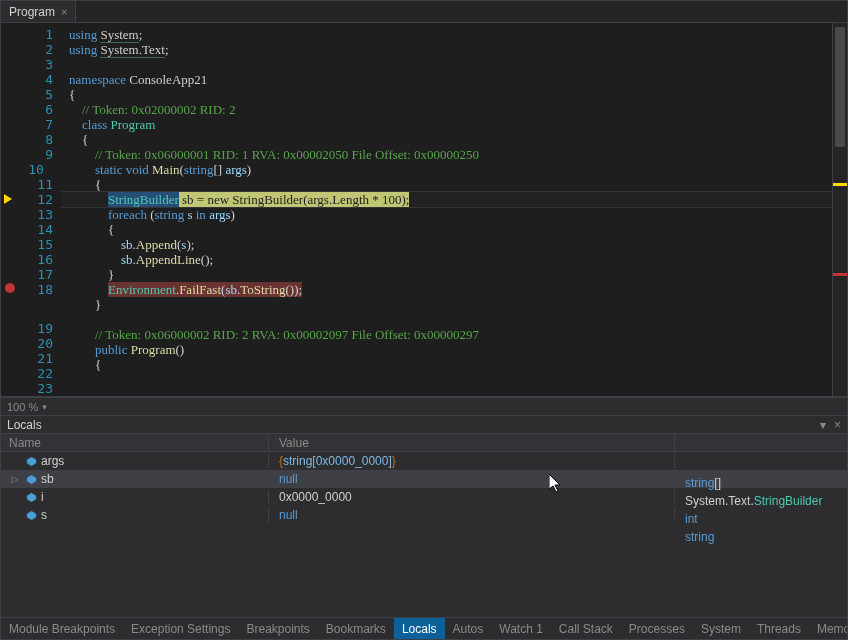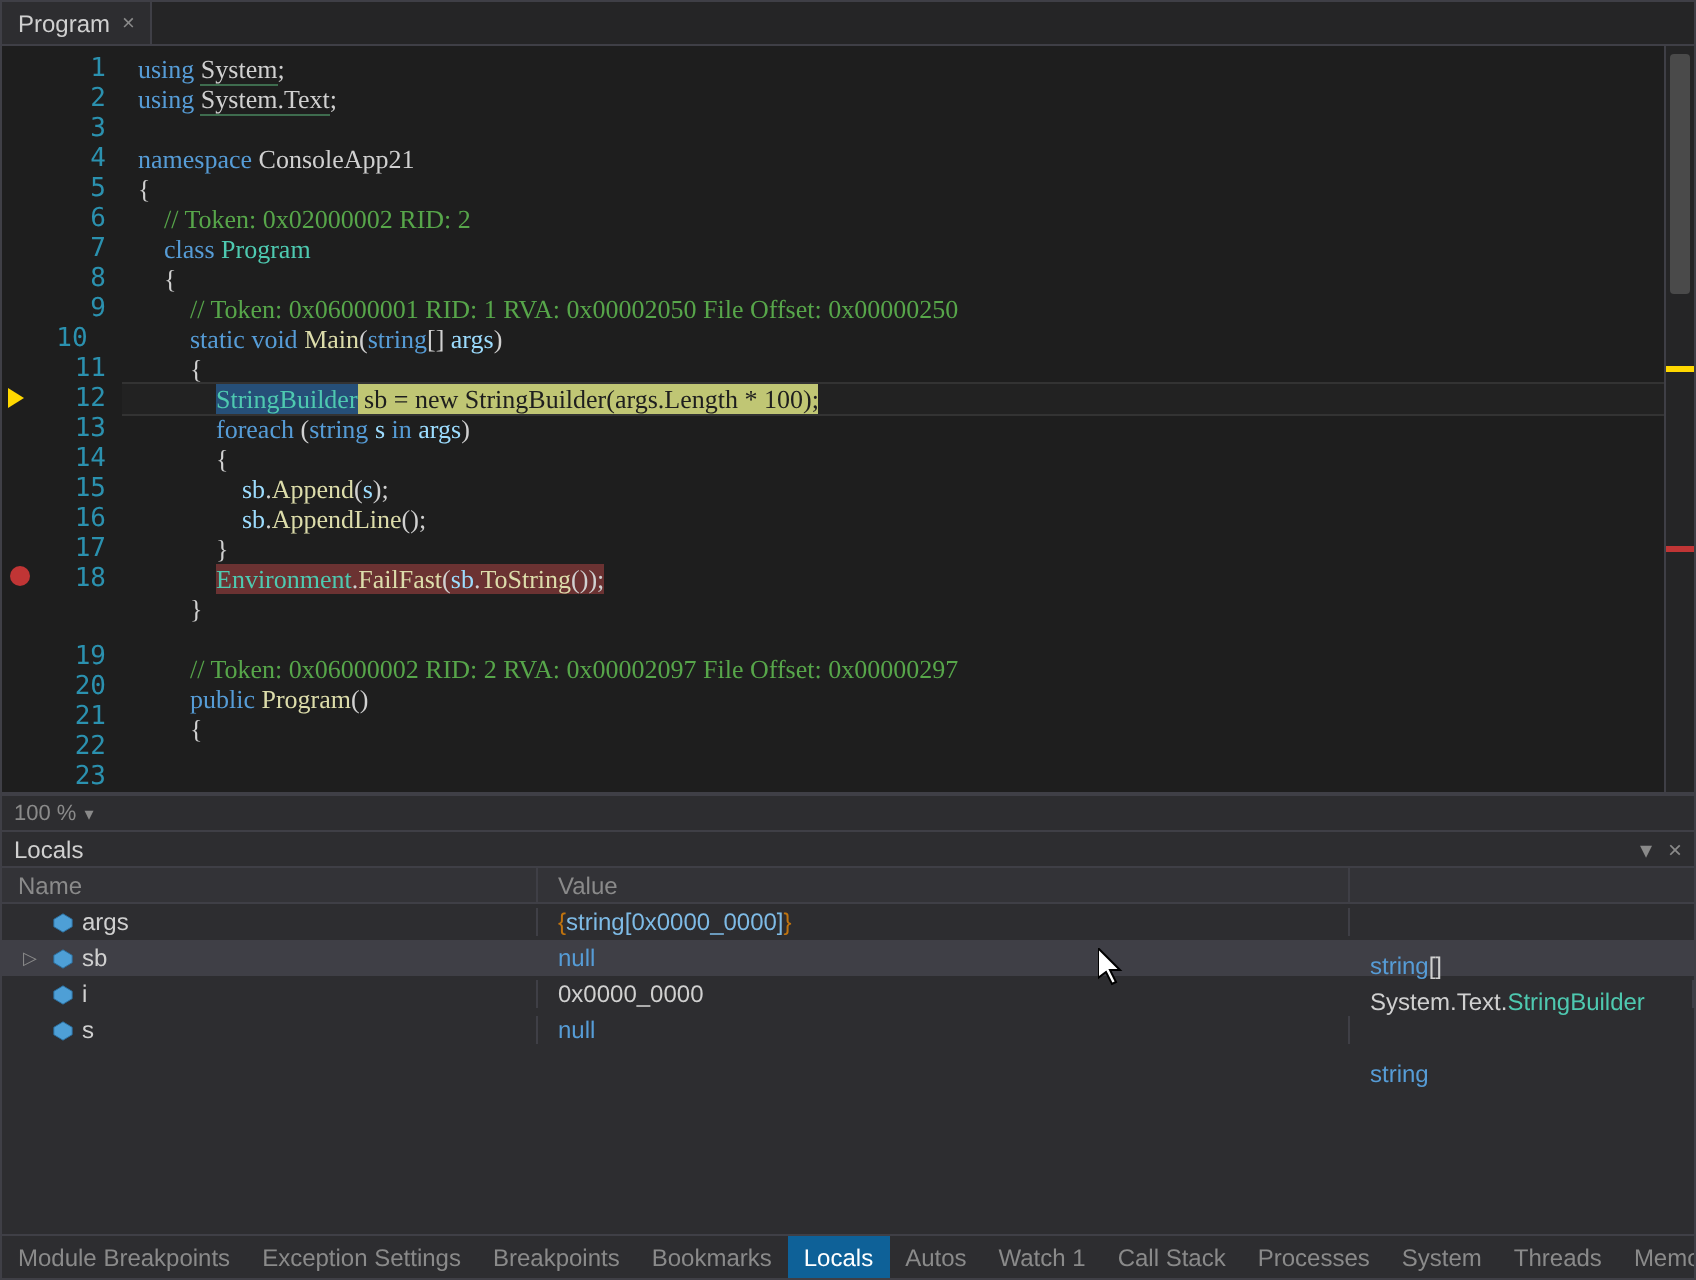--- a/index.html
+++ b/index.html
@@ -376,20 +376,23 @@
             <span class="var-icon">
               <svg viewBox="0 0 12 12">
                 <polygon points="6,1 11,4 11,8 6,11 1,8 1,4" fill="#4e9fd6" stroke="#2a6ea0" stroke-width="0.5"></polygon>
               </svg>
             </span>
             <span>i</span>
           </div>
           <div class="col-value">
             <span class="type-ns">0x0000_0000</span>
           </div>
+          <div class="col-type">
+            <span class="type-blue">int</span>
+          </div>
         </div>
         <div class="locals-row">
           <div class="col-name">
             <span class="expander"></span>
             <span class="var-icon">
               <svg viewBox="0 0 12 12">
                 <polygon points="6,1 11,4 11,8 6,11 1,8 1,4" fill="#4e9fd6" stroke="#2a6ea0" stroke-width="0.5"></polygon>
               </svg>
             </span>
             <span>s</span>

